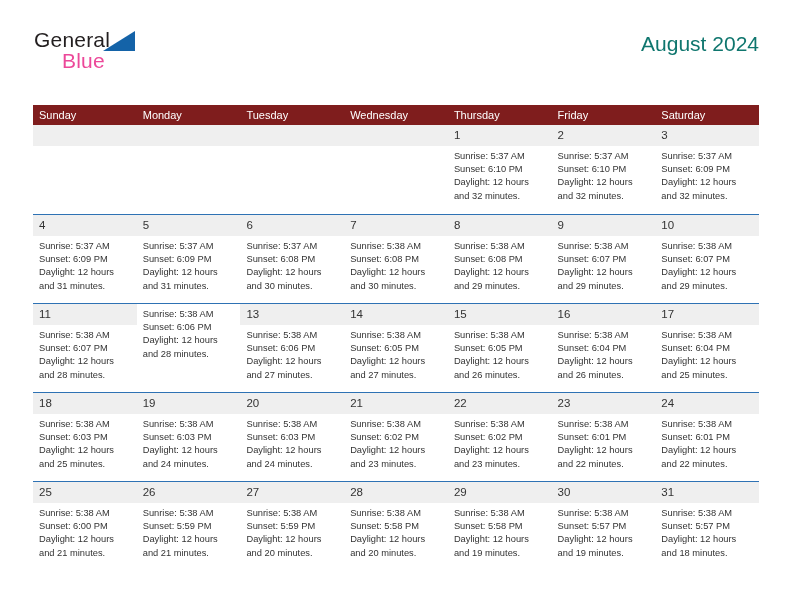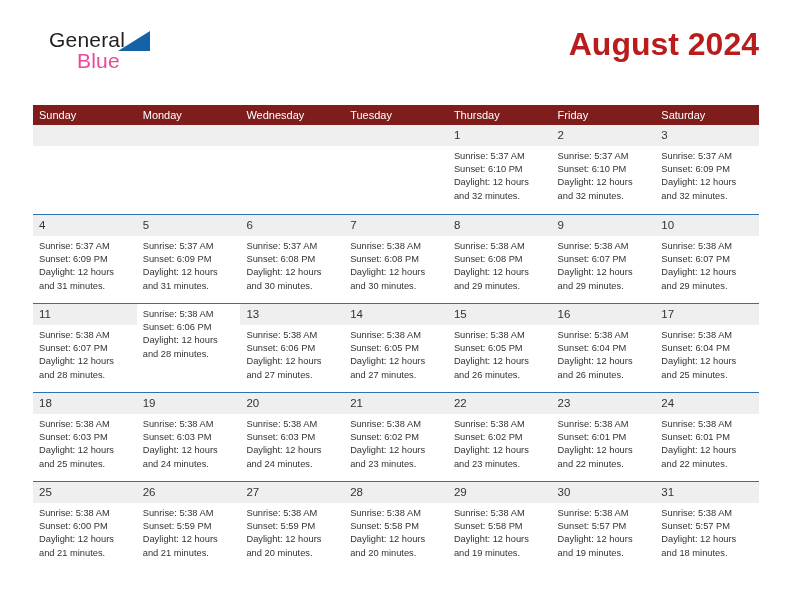--- a/index.html
+++ b/index.html
@@ -24,21 +24,21 @@
   
   .header {
     position: absolute;
     left: 33px;
     top: 28px;
     right: 33px;
     height: 70px;
   }
   .brand {
     position: absolute;
-    left: 15px;
+    left: 0;
     top: 0;
     width: 180px;
     height: 56px;
     text-align: right;
   }
   .brand-general {
     position: absolute;
     left: 1px;
     top: 0px;
     font-size: 21px;
@@ -65,23 +65,23 @@
     border-bottom: 20px solid #1463a8;
   }
 
   .title-block {
     position: absolute;
     right: 0;
     top: 0;
     text-align: right;
   }
   .cal-title {
-    font-size: 32px;
-    font-weight: bold;
-    color: #b91c1c;
+    font-size: 21px;
+    font-weight: normal;
+    color: #0f766e;
     line-height: 32px;
     white-space: nowrap;
   }
   .cal-subtitle {
     font-size: 14.5px;
     color: #1a1a1a;
     line-height: 20px;
     margin-top: 6px;
     white-space: nowrap;
   }
@@ -162,22 +162,22 @@
     <div class="title-block">
       <div class="cal-title">August 2024</div>
     </div>
 
   </div>
 
   <div class="calendar">
     <div class="weekdays">
         <div class="weekday">Sunday</div>
         <div class="weekday">Monday</div>
+        <div class="weekday">Tuesday</div>
         <div class="weekday">Wednesday</div>
-        <div class="weekday">Tuesday</div>
         <div class="weekday">Thursday</div>
         <div class="weekday">Friday</div>
         <div class="weekday">Saturday</div>
       </div>
     <div id="week-rows">
         <div class="week first">
           <div class="day empty">
             <div class="day-number"></div>
           </div>
           <div class="day empty">

